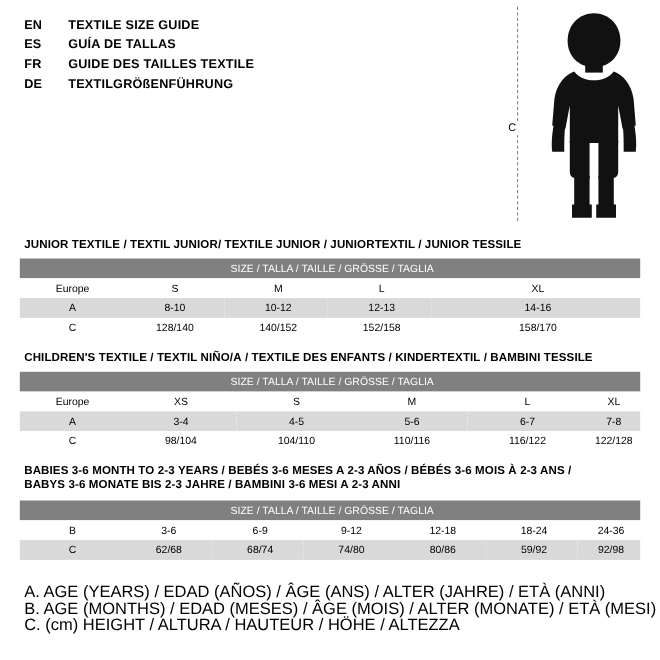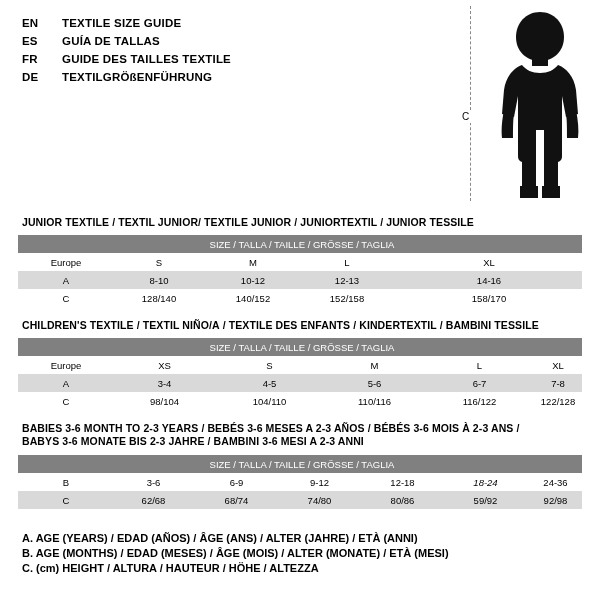--- a/index.html
+++ b/index.html
@@ -119,24 +119,23 @@
     background: #ffffff;
   }
 
   
   .legend {
     position: absolute;
     left: 22px;
     width: 560px;
   }
   .legend-line {
-    font-size: 11px;
+    font-size: 15px;
     line-height: 15px;
     white-space: nowrap;
-    font-weight: bold;
   }
 </style>
 </head>
 <body>
 
 <div class="page">
 
   <div class="lang-block">
     <div class="lang-row">
       <span class="lang-code">EN</span>
@@ -255,21 +254,21 @@
     <tbody>
         <tr class="head-row">
       <td colspan="7">SIZE / TALLA / TAILLE / GRÖSSE / TAGLIA</td>
     </tr>
     <tr class="plain">
       <td style="width:88px;">B</td>
       <td style="width:79px;">3-6</td>
       <td style="width:79px;">6-9</td>
       <td style="width:79px;">9-12</td>
       <td style="width:79px;">12-18</td>
-      <td style="width:79px;font-style:italic;">18-24</td>
+      <td style="width:79px;">18-24</td>
       <td>24-36</td>
     </tr>
     <tr class="shaded">
       <td>C</td>
       <td>62/68</td>
       <td>68/74</td>
       <td>74/80</td>
       <td>80/86</td>
       <td>59/92</td>
       <td>92/98</td>

